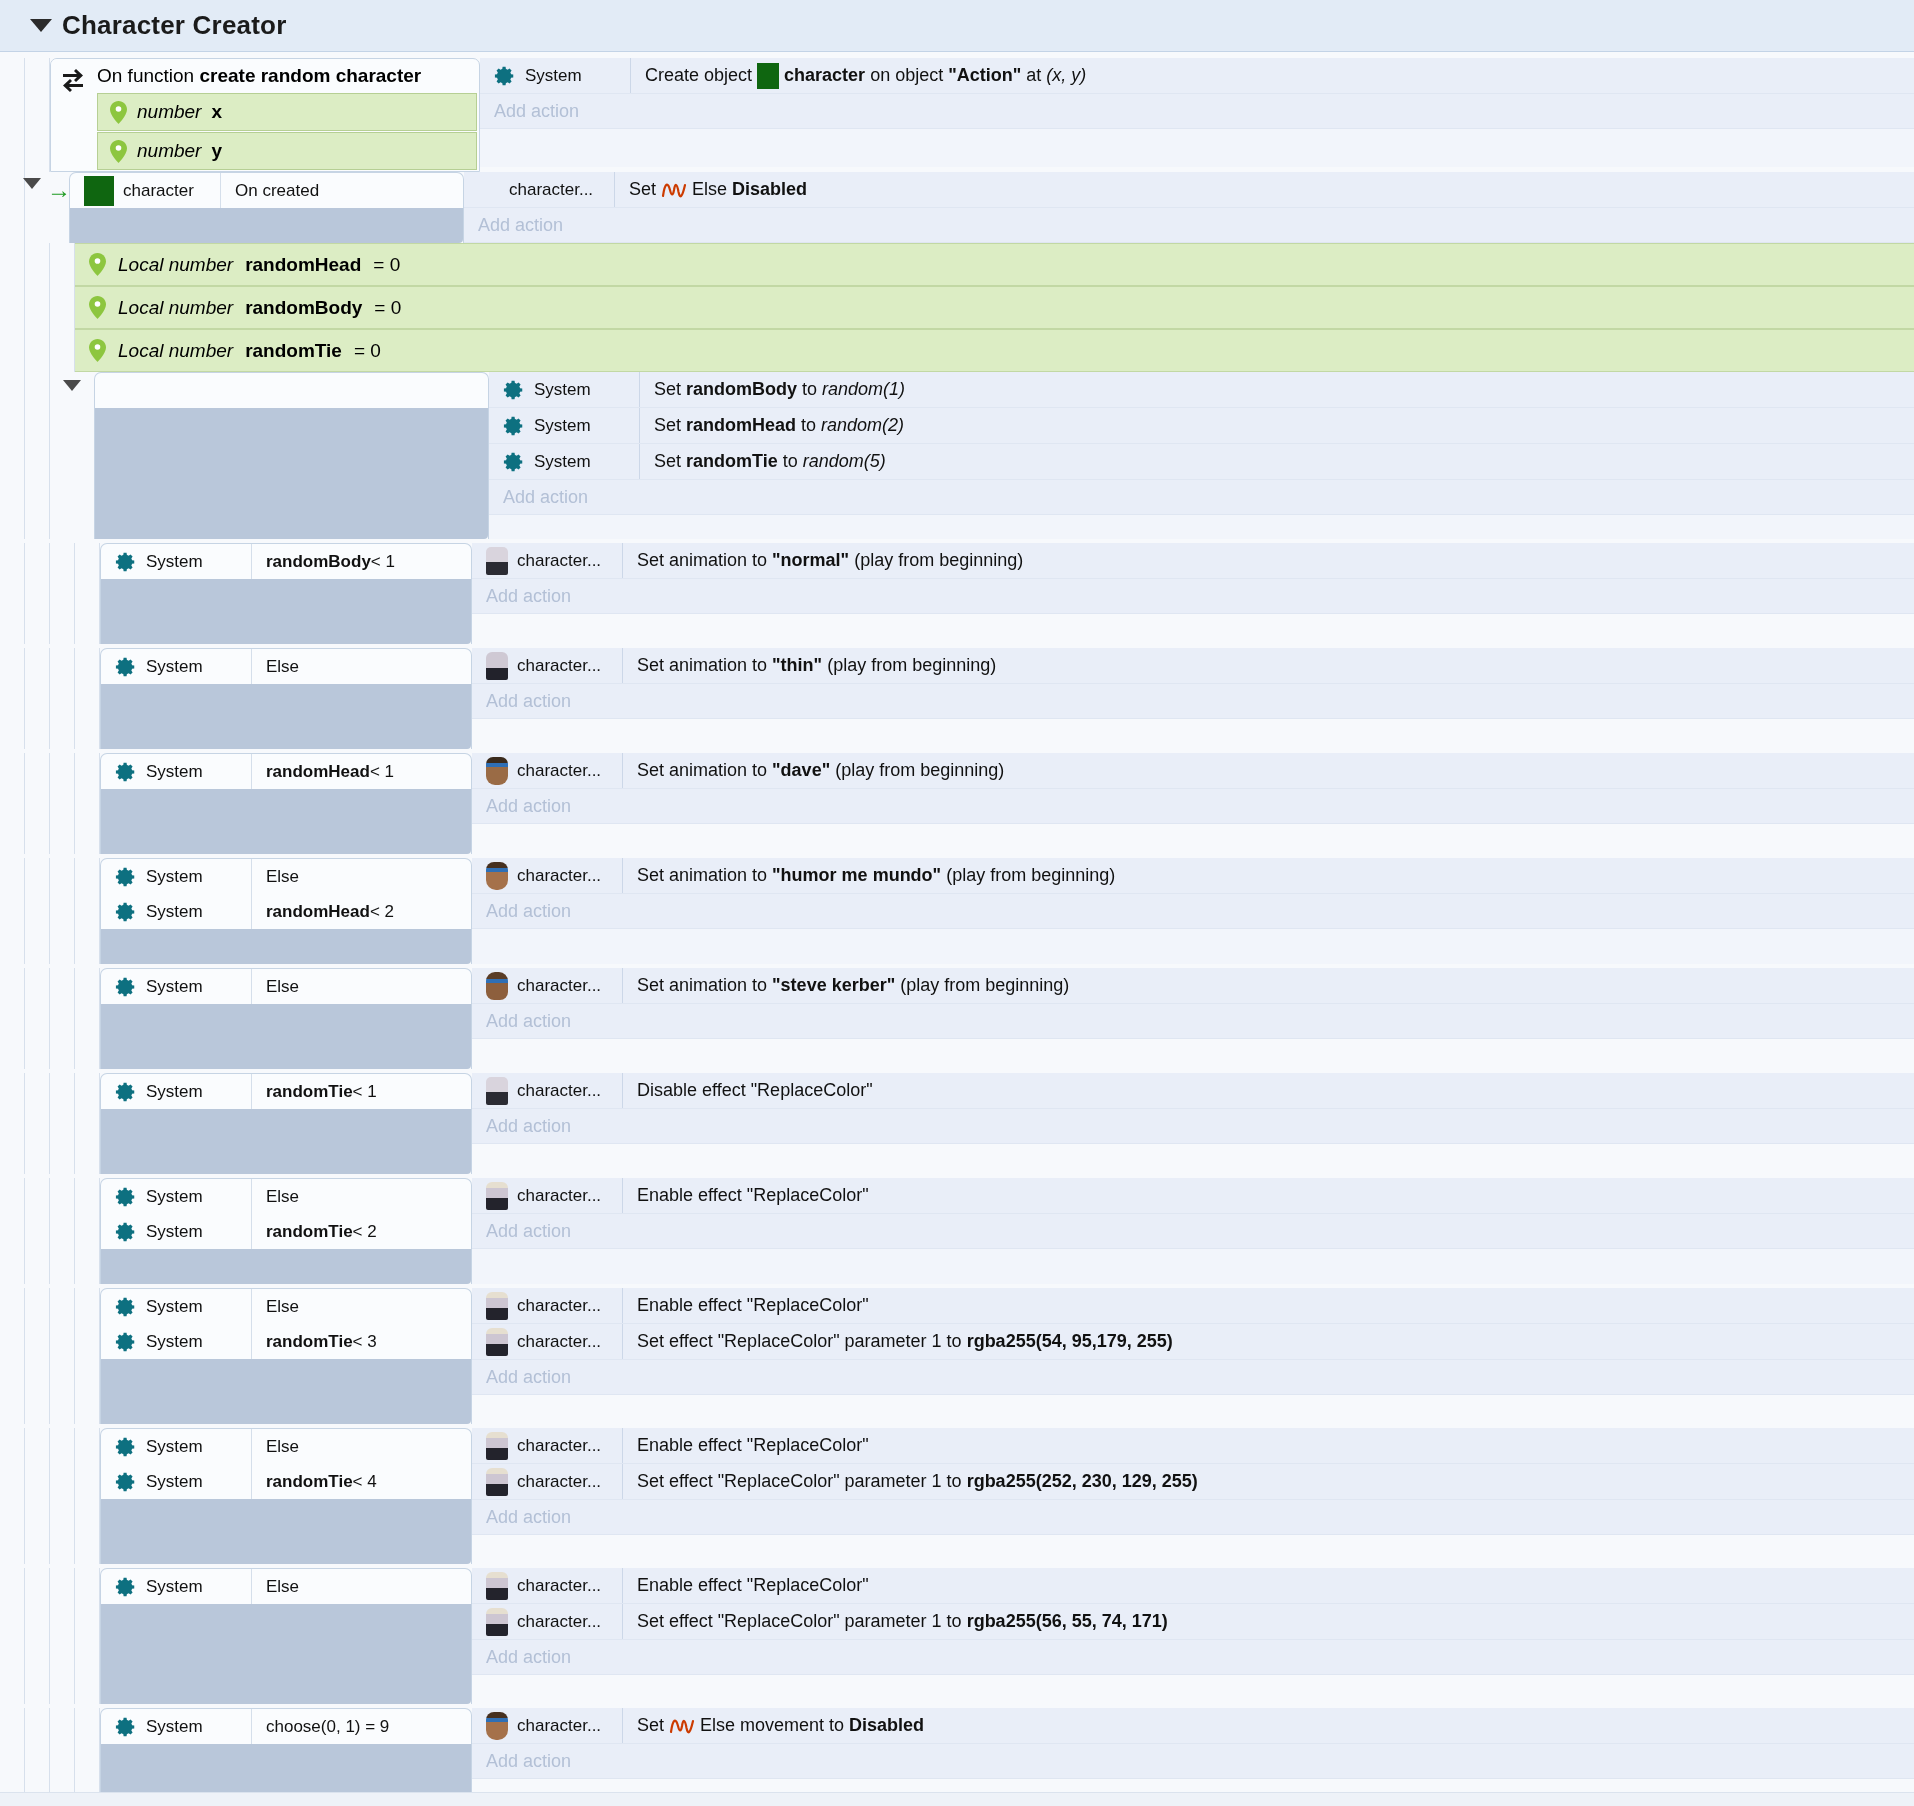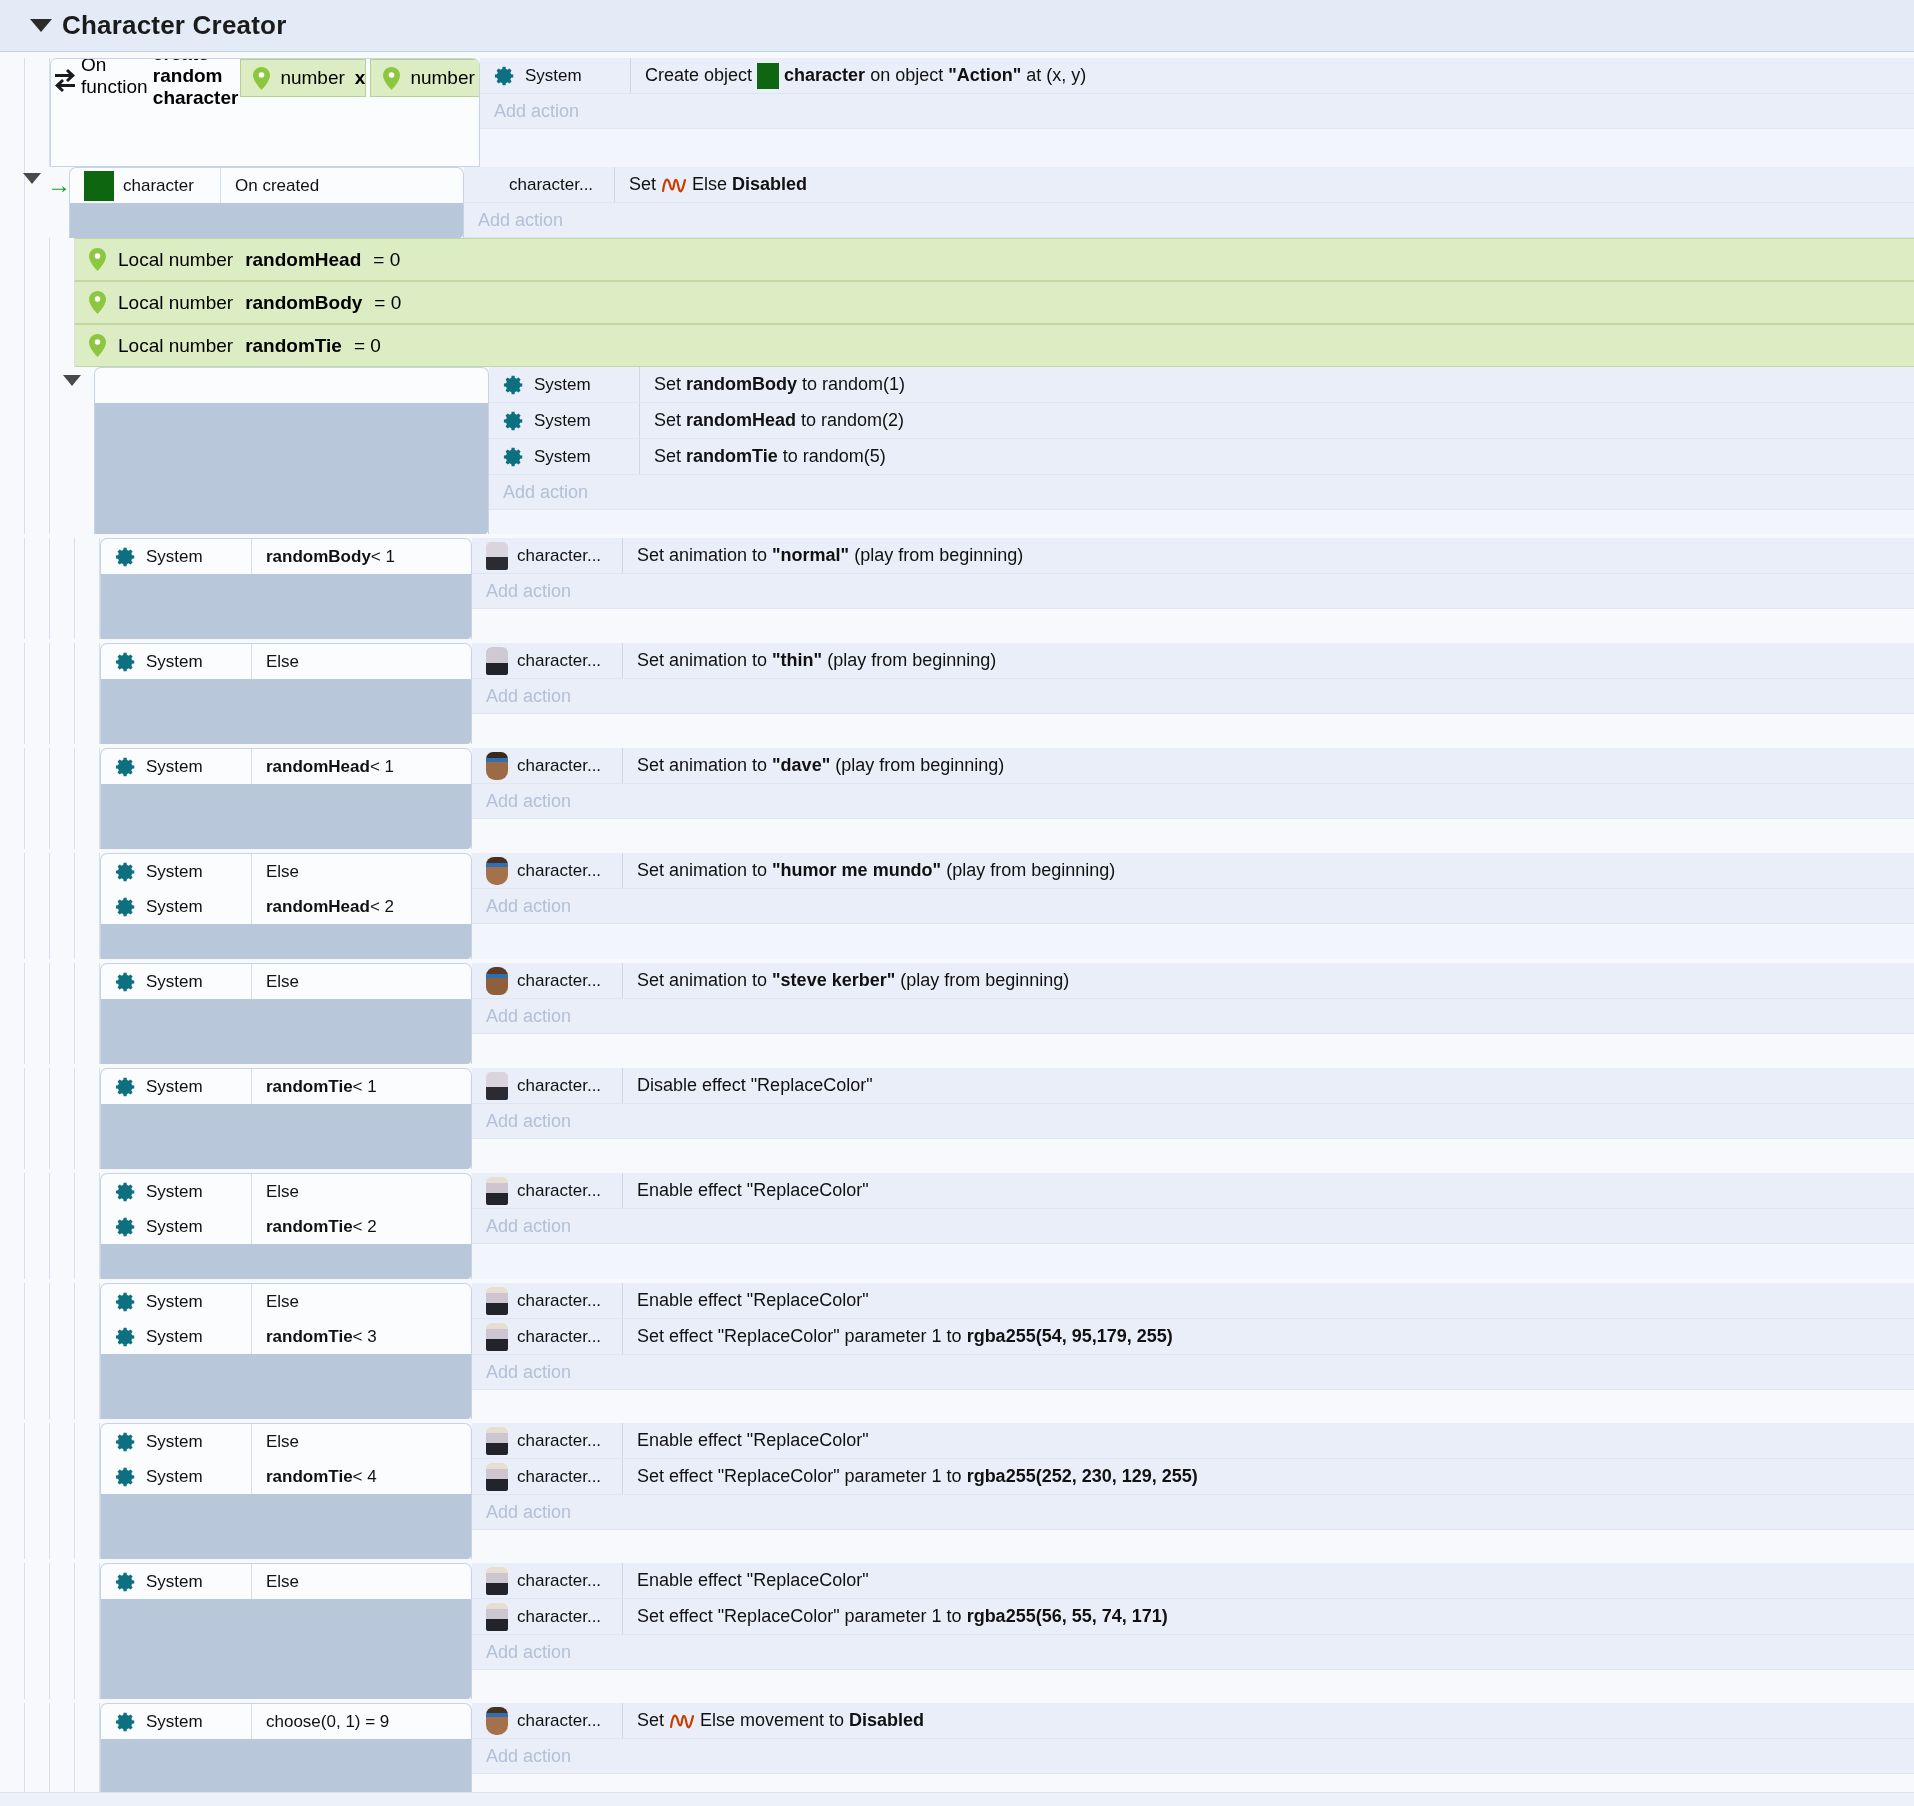--- a/index.html
+++ b/index.html
@@ -94,35 +94,35 @@
   .sine { width: 26px; height: 20px; }
   .fn-cond {
     flex: 0 0 auto; background: #fafcfe;
     border: 1px solid #c6d4e4; border-radius: 7px 7px 0 0;
     display: flex; overflow: hidden;
   }
   .fn-icon-cell {
     width: 44px; display: flex; align-items: flex-start; justify-content: center;
     padding-top: 8px; background: #fafcfe;
   }
-  .fn-right { flex: 1 1 auto; display: flex; flex-direction: row; }
+  .fn-right { flex: 1 1 auto; display: flex; flex-direction: column; }
   .fn-title { height: 34px; display: flex; align-items: center; font-size: 19px; padding-left: 2px; }
   .param-row {
     background: #dcedc4; border: 1px solid #b6cf94;
     height: 38px; display: flex; align-items: center; gap: 10px;
     padding-left: 12px; font-size: 19px; margin: 0 2px 1px 2px;
   }
   .localvar {
     background: #dcedc4; border-top: 1px solid #c2d8a4; border-bottom: 1px solid #c2d8a4;
     height: 43px; display: flex; align-items: center; gap: 12px;
     padding-left: 14px; font-size: 19px;
   }
   .pin { width: 17px; height: 23px; }
 
-  .it { }
+  .it { font-style: italic; }
   .bd { font-weight: bold; }
   .arrow-green { color: #1f9b22; font-size: 24px; font-weight: bold; line-height: 1; }
   .tri-sm {
     width: 0; height: 0;
     border-left: 9px solid transparent; border-right: 9px solid transparent;
     border-top: 11px solid #4a4a4a;
   }
   .bottom-strip { position:absolute; left:0; right:0; bottom:0; height: 14px; background:#eef2f8; border-top:1px solid #dbe3ee;}
 </style>
 </head>

